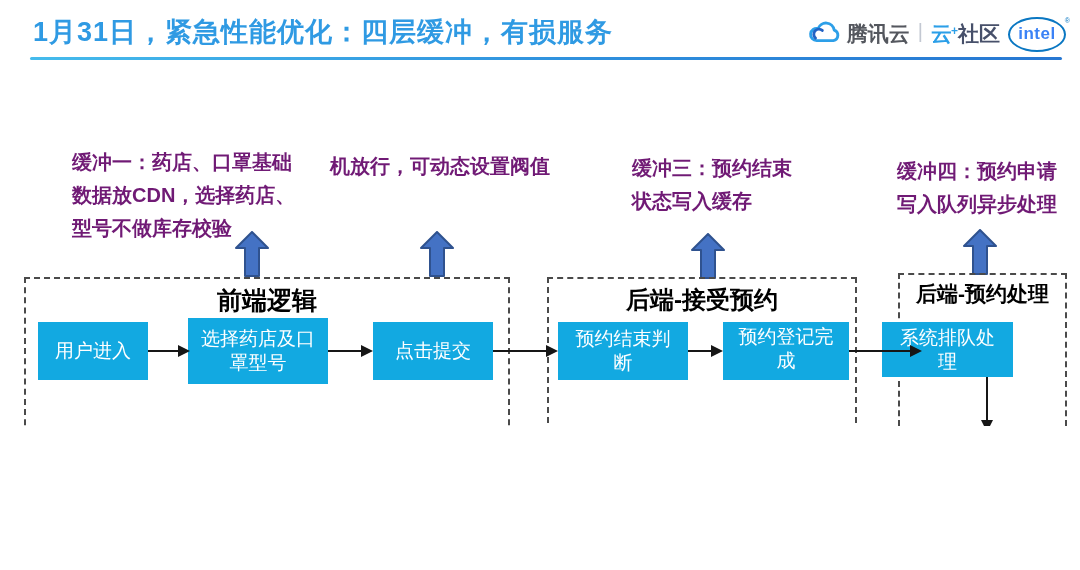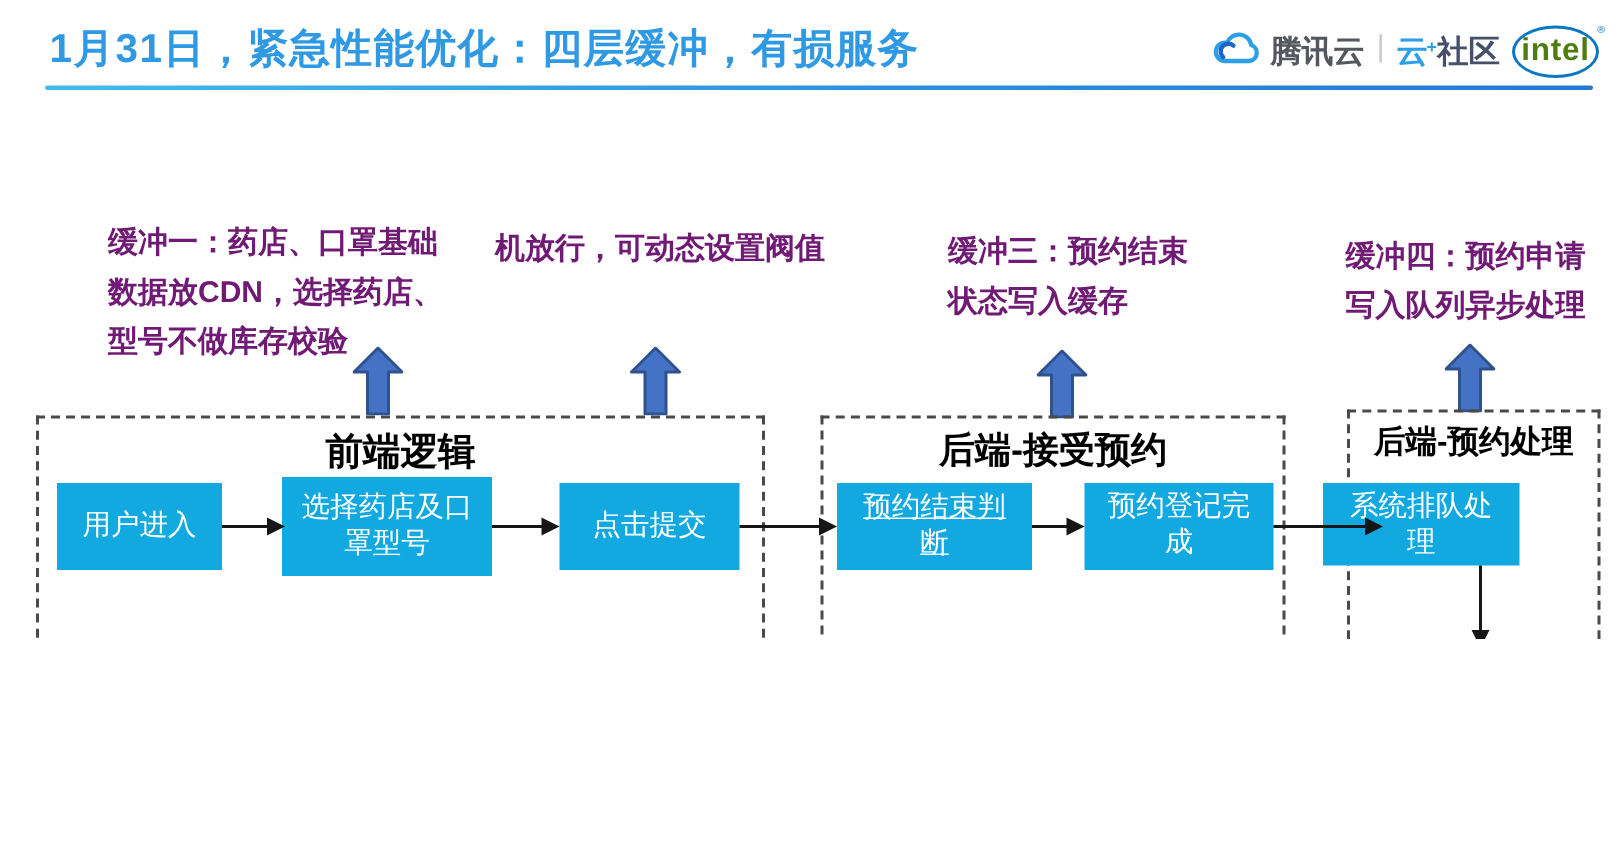--- a/index.html
+++ b/index.html
@@ -27,21 +27,21 @@
   .tc-logo { display:flex; align-items:flex-start; gap:6px; }
   .tc-name { font-size:21px; font-weight:600; color:#54575e; }
   .tc-sep  { font-size:20px; color:#c3c8d2; font-weight:400; margin:0 2px; }
   .tc-cloudplus { font-size:21px; font-weight:600; color:#2b9fe8; }
   .tc-plus { font-size:12px; font-weight:700; color:#2b9fe8; vertical-align:super; margin-left:-1px; }
   .tc-comm { font-size:21px; font-weight:600; color:#47506a; }
   .intel-logo {
     position:relative; width:58px; height:35px; border:2.5px solid #0a77c2;
     border-radius:50%; display:flex; align-items:center; justify-content:center;
   }
-  .intel-text { font-size:21px; font-weight:600; color:#4d7c0f; letter-spacing:0.5px; }
+  .intel-text { font-size:17px; font-weight:600; color:#3b82f6; letter-spacing:0.5px; }
   .intel-r { position:absolute; right:-6px; top:-2px; font-size:7px; color:#0a77c2; }
   
   .buffer-note {
     position:absolute; color:#701a75; font-size:20px; font-weight:700;
     line-height:33px; white-space:nowrap;
   }
   
   .block-arrow { position:absolute; width:34px; height:46px; }
   
   .group-box {
@@ -143,21 +143,21 @@
     <div class="group-title" style="font-size:24px;">后端-接受预约</div>
   </div>
 
   <div class="group-box" style="left:898px; top:273px; width:169px; height:261px;">
     <div class="group-title" style="font-size:21px;">后端-预约处理</div>
   </div>
 
   <div class="node" style="left:38px;  top:322px; width:110px; height:58px;">用户进入</div>
   <div class="node" style="left:188px; top:318px; width:140px; height:66px;">选择药店及口罩型号</div>
   <div class="node" style="left:373px; top:322px; width:120px; height:58px;">点击提交</div>
-  <div class="node" style="left:558px; top:322px; width:130px; height:58px;text-decoration:underline;">预约结束判断</div>
+  <div class="node" style="left:558px; top:322px; width:130px; height:58px;">预约结束判断</div>
   <div class="node" style="left:723px; top:322px; width:126px; height:58px;font-family:Liberation Mono, monospace;">预约登记完成</div>
   <div class="node" style="left:882px; top:322px; width:131px; height:55px;">系统排队处理</div>
   <div class="node" style="left:920px; top:432px; width:135px; height:61px;">返回结果给用户</div>
 
   <div>
     <div class="conn-line-h" style="left:148px; top:350px; width:33px;"></div>
     <div class="conn-head-right" style="left:178px; top:345px;"></div>
   </div>
   <div>
     <div class="conn-line-h" style="left:328px; top:350px; width:36px;"></div>

